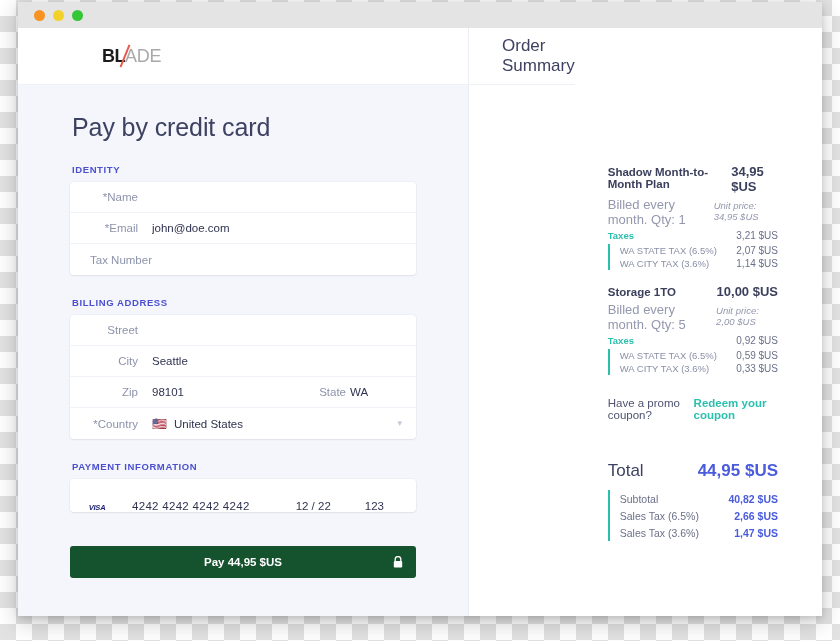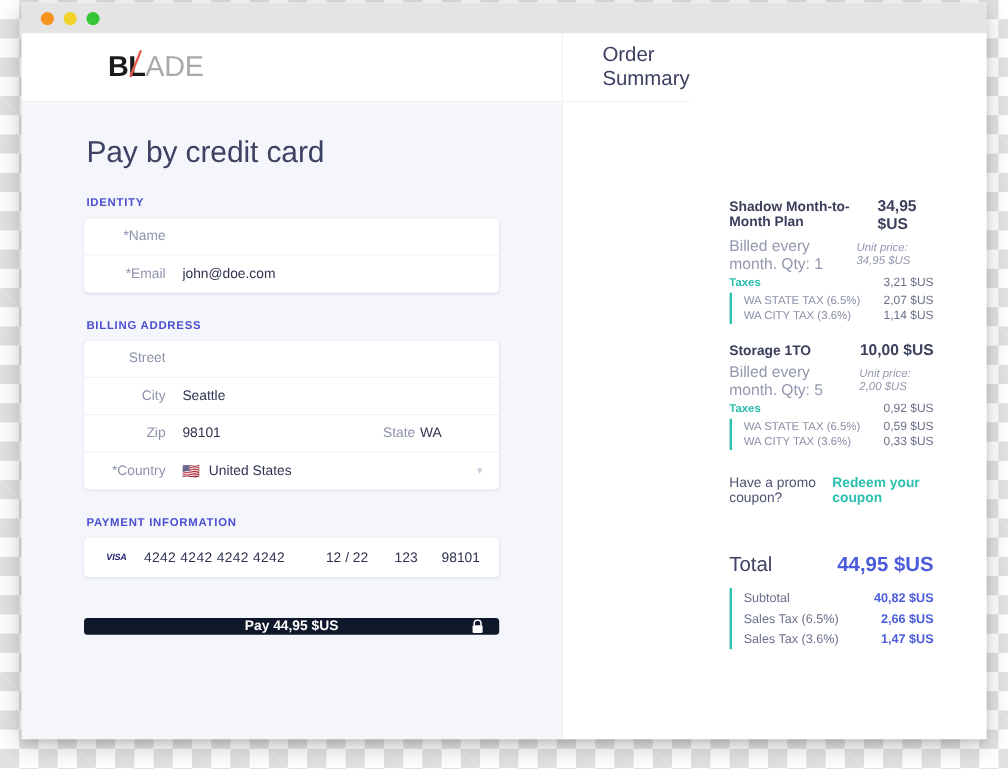--- a/index.html
+++ b/index.html
@@ -72,25 +72,26 @@
     flex: 0 0 57px;
     background: #ffffff;
     border-bottom: 1px solid #f0f1f6;
     display: flex;
     align-items: center;
     padding-left: 72px;
     box-sizing: border-box;
   }
   .logo {
     position: relative;
-    font-size: 24px;
+    font-size: 18px;
     letter-spacing: .4px;
     line-height: 1;
     font-style: italic;
     user-select: none;
+    margin-left: 12px;
   }
   .logo .bl {
     font-weight: bold;
     color: #1b1b1b;
     font-style: normal;
     letter-spacing: -0.5px;
   }
   .logo .ade {
     color: #a9a9a9;
     font-style: normal;
@@ -186,25 +187,25 @@
   .chevron {
     margin-left: auto;
     color: #c3c7d8;
     font-size: 9px;
     line-height: 1;
   }
 
   
   .pay-row {
     display: flex;
-    align-items: center;
+    align-items: flex-end;
     height: 33px;
     padding: 0 14px;
     box-sizing: border-box;
-    gap: 0;
+    gap: 12px;
   }
   .visa {
     width: 26px;
     height: 10px;
     flex: 0 0 26px;
     background: #ffffff;
     border-radius: 2px;
     display: flex;
     align-items: center;
     justify-content: center;
@@ -220,22 +221,22 @@
     color: #2f3350;
     letter-spacing: 0.3px;
     white-space: nowrap;
   }
   .card-exp  { font-size: 11.5px; color: #2f3350; margin-left: 34px; white-space: nowrap; }
   .card-cvc  { font-size: 11.5px; color: #2f3350; margin-left: 22px; white-space: nowrap; }
   .card-zip  { font-size: 11.5px; color: #2f3350; margin-left: 20px; white-space: nowrap; }
 
   .pay-button {
     margin-top: 34px;
-    height: 14px;
-    background: #0f172a;
+    height: 32px;
+    background: #14532d;
     border-radius: 3px;
     display: flex;
     align-items: center;
     justify-content: center;
     position: relative;
     color: #ffffff;
     font-size: 11.5px;
     font-weight: bold;
     cursor: pointer;
     user-select: none;
@@ -396,20 +397,24 @@
         <h1 class="page-title">Pay by credit card</h1>
 
         <div class="section-label">IDENTITY</div>
         <div class="card">
           <div class="field-row">
             <div class="field-label">*Name</div>
           </div>
           <div class="field-row">
             <div class="field-label">*Email</div>
             <div class="field-value">john@doe.com</div>
+          </div>
+          <div class="field-row">
+            <div class="field-label wide">Tax Number</div>
+            <div class="field-value empty"></div>
           </div>
         </div>
 
         <div class="section-label">BILLING ADDRESS</div>
         <div class="card">
           <div class="field-row">
             <div class="field-label">Street</div>
             <div class="field-value empty"></div>
           </div>
           <div class="field-row">

